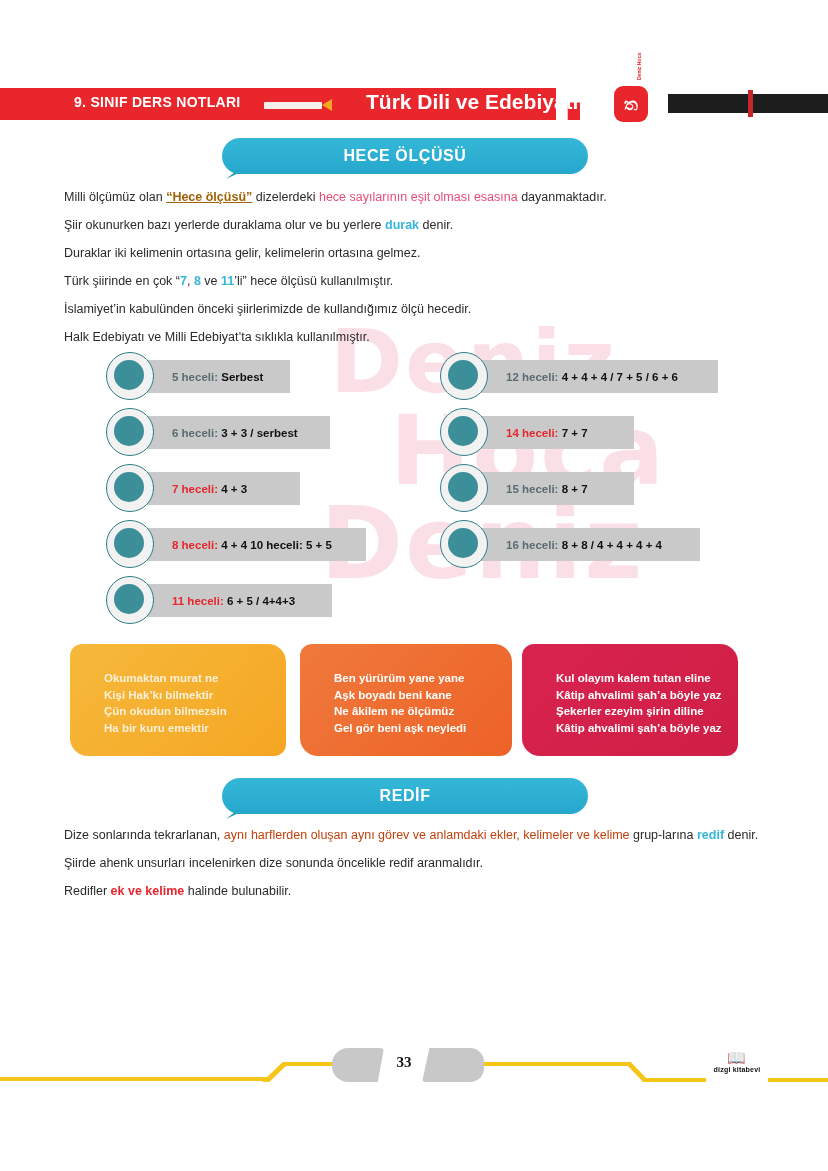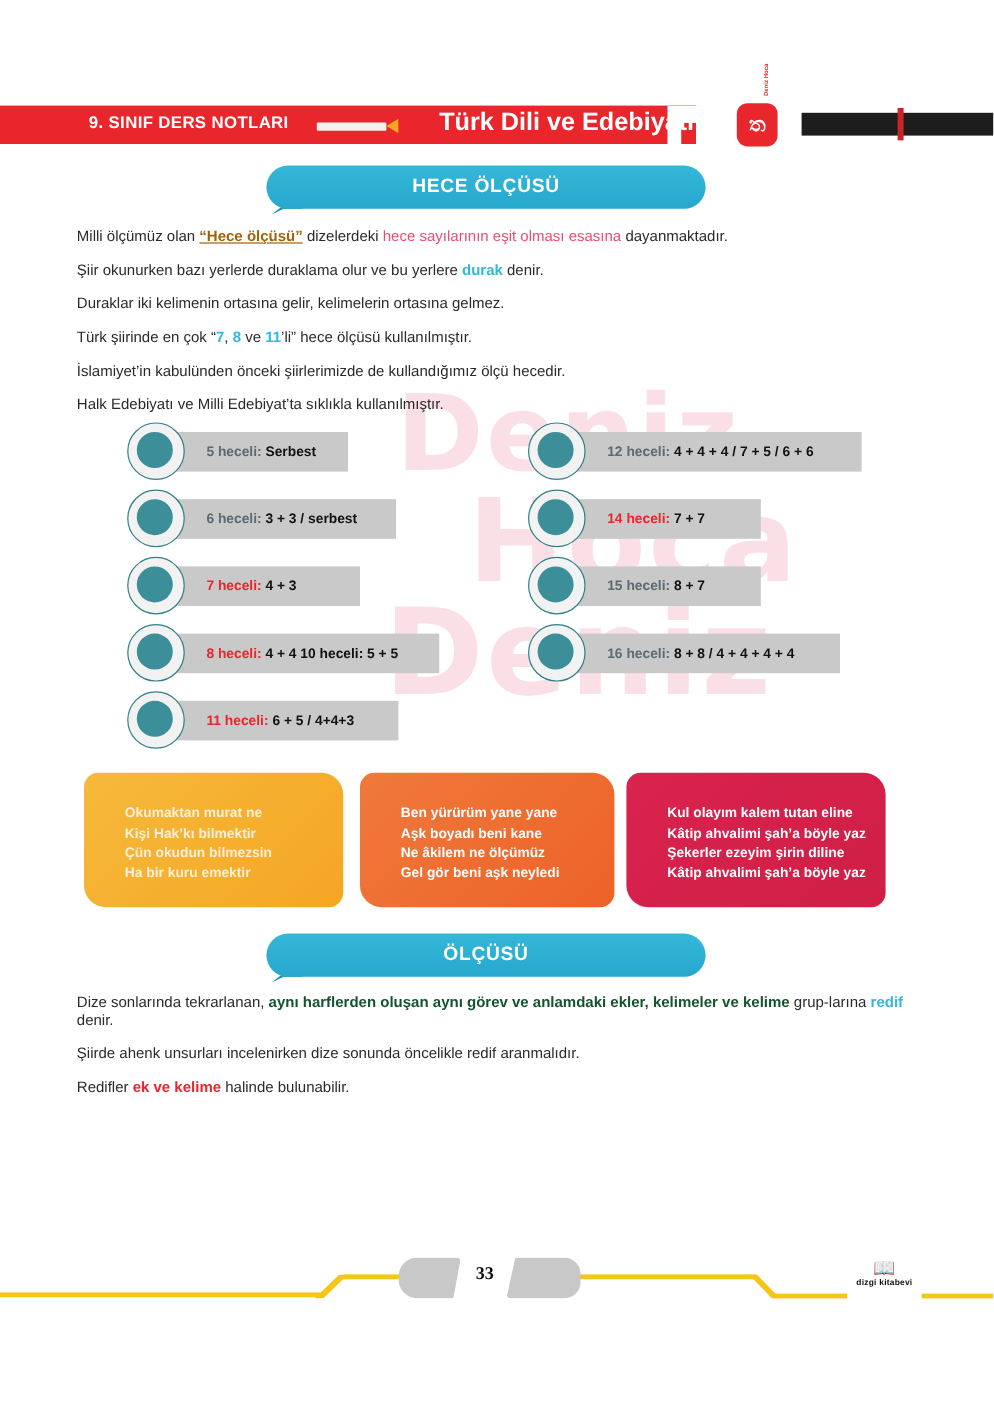--- a/index.html
+++ b/index.html
@@ -179,21 +179,21 @@
     width: 700px;
     z-index: 3;
     font-size: 12.5px;
     color: #2a2a2a;
     line-height: 15px;
   }
   .prose p { margin-bottom: 13px; }
   .prose .pink { color: #ea4c73; }
   .prose .cyan { color: #34b7d8; font-weight: bold; margin-top: 20px; }
   .prose .cyan-ul { color: #a16207; text-decoration: underline; font-weight: bold; }
-  .prose .bold-pink { color: #14532d; font-weight: bold; }
+  .prose .bold-pink { color: #c2410c; font-weight: normal; }
   .prose .red-b { color: #e8262c; font-weight: bold; }
   #prose-top { top: 190px; }
   #prose-bottom { top: 828px; }
 
   
   .syllable-col {
     position: absolute;
     z-index: 3;
   }
   #col-left  { left: 106px; top: 352px; width: 300px; }
@@ -449,21 +449,21 @@
   <div class="poem-card" id="poem-3">
       <div class="pl">Kul olayım kalem tutan eline</div>
       <div class="pl">Kâtip ahvalimi şah’a böyle yaz</div>
       <div class="pl">Şekerler ezeyim şirin diline</div>
       <div class="pl">Kâtip ahvalimi şah’a böyle yaz</div>
     </div>
 
   <div class="ribbon" id="ribbon-redif">
     <div class="ribbon-tail"></div>
     <div class="ribbon-body"></div>
-    <div class="ribbon-label">ÖLÇÜSÜ</div>
+    <div class="ribbon-label">REDİF</div>
   </div>
 
   <div class="prose" id="prose-bottom">
     <p>
       <span>Dize sonlarında tekrarlanan, </span><span class="bold-pink">aynı harflerden oluşan aynı görev ve anlamdaki ekler, kelimeler ve kelime</span><span> grup-</span><span>larına </span><span class="cyan">redif</span><span> denir.</span>
     </p>
     <p>Şiirde ahenk unsurları incelenirken dize sonunda öncelikle redif aranmalıdır.</p>
     <p>
       <span>Redifler </span><span class="red-b">ek ve kelime</span><span> halinde bulunabilir.</span>
     </p>

